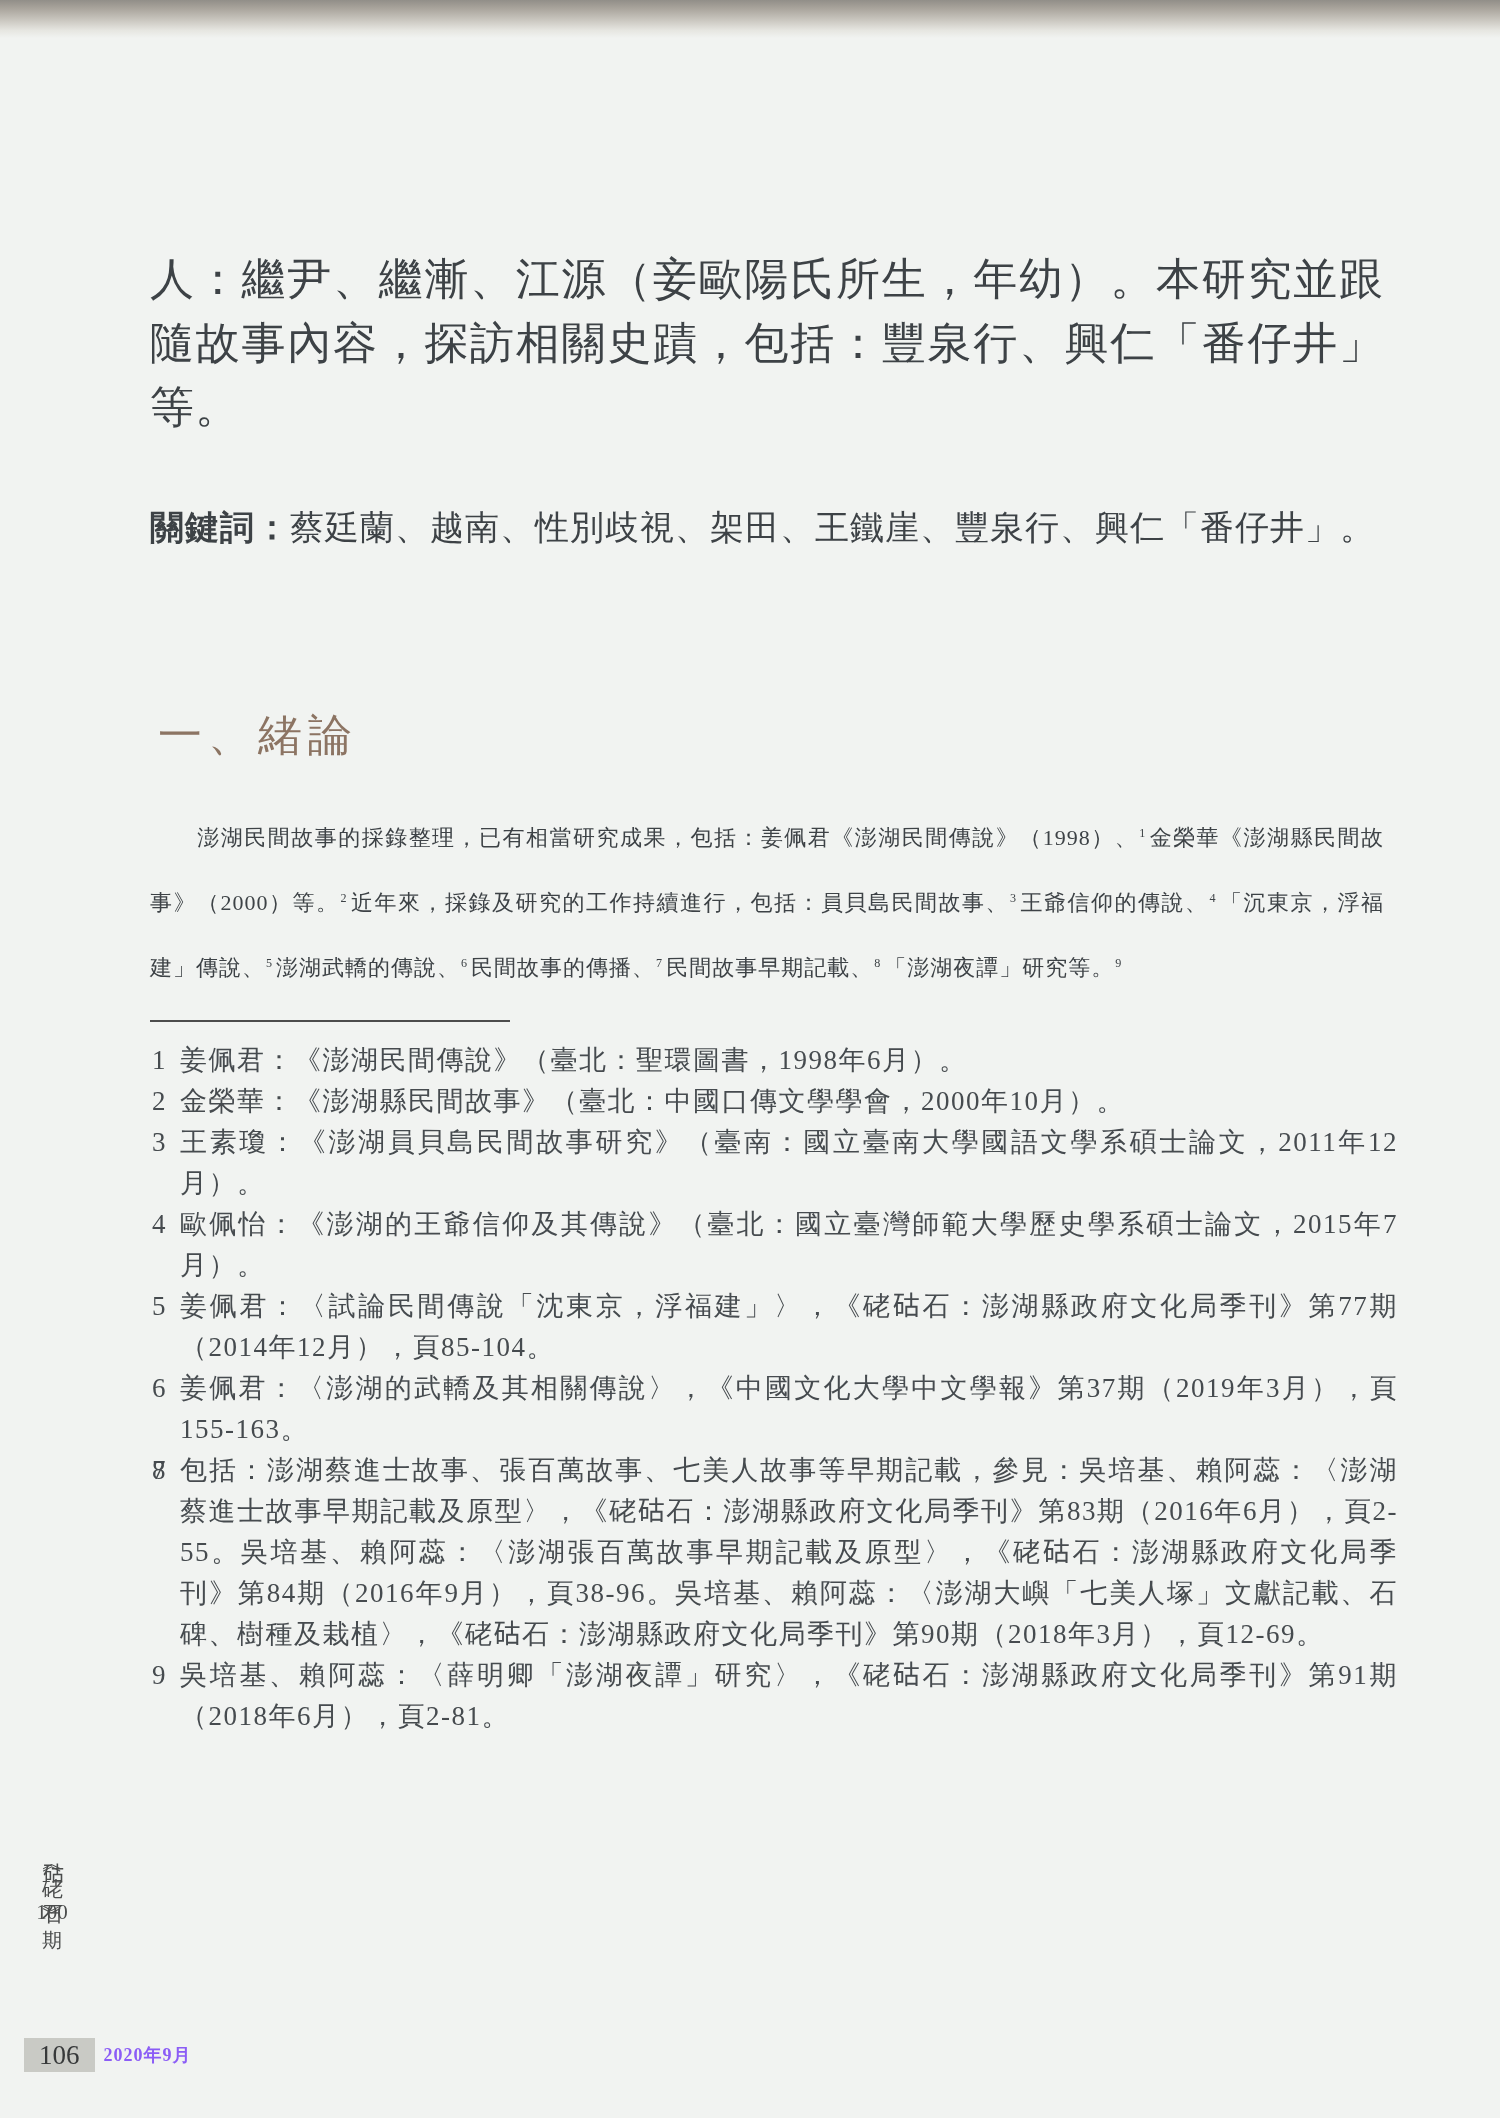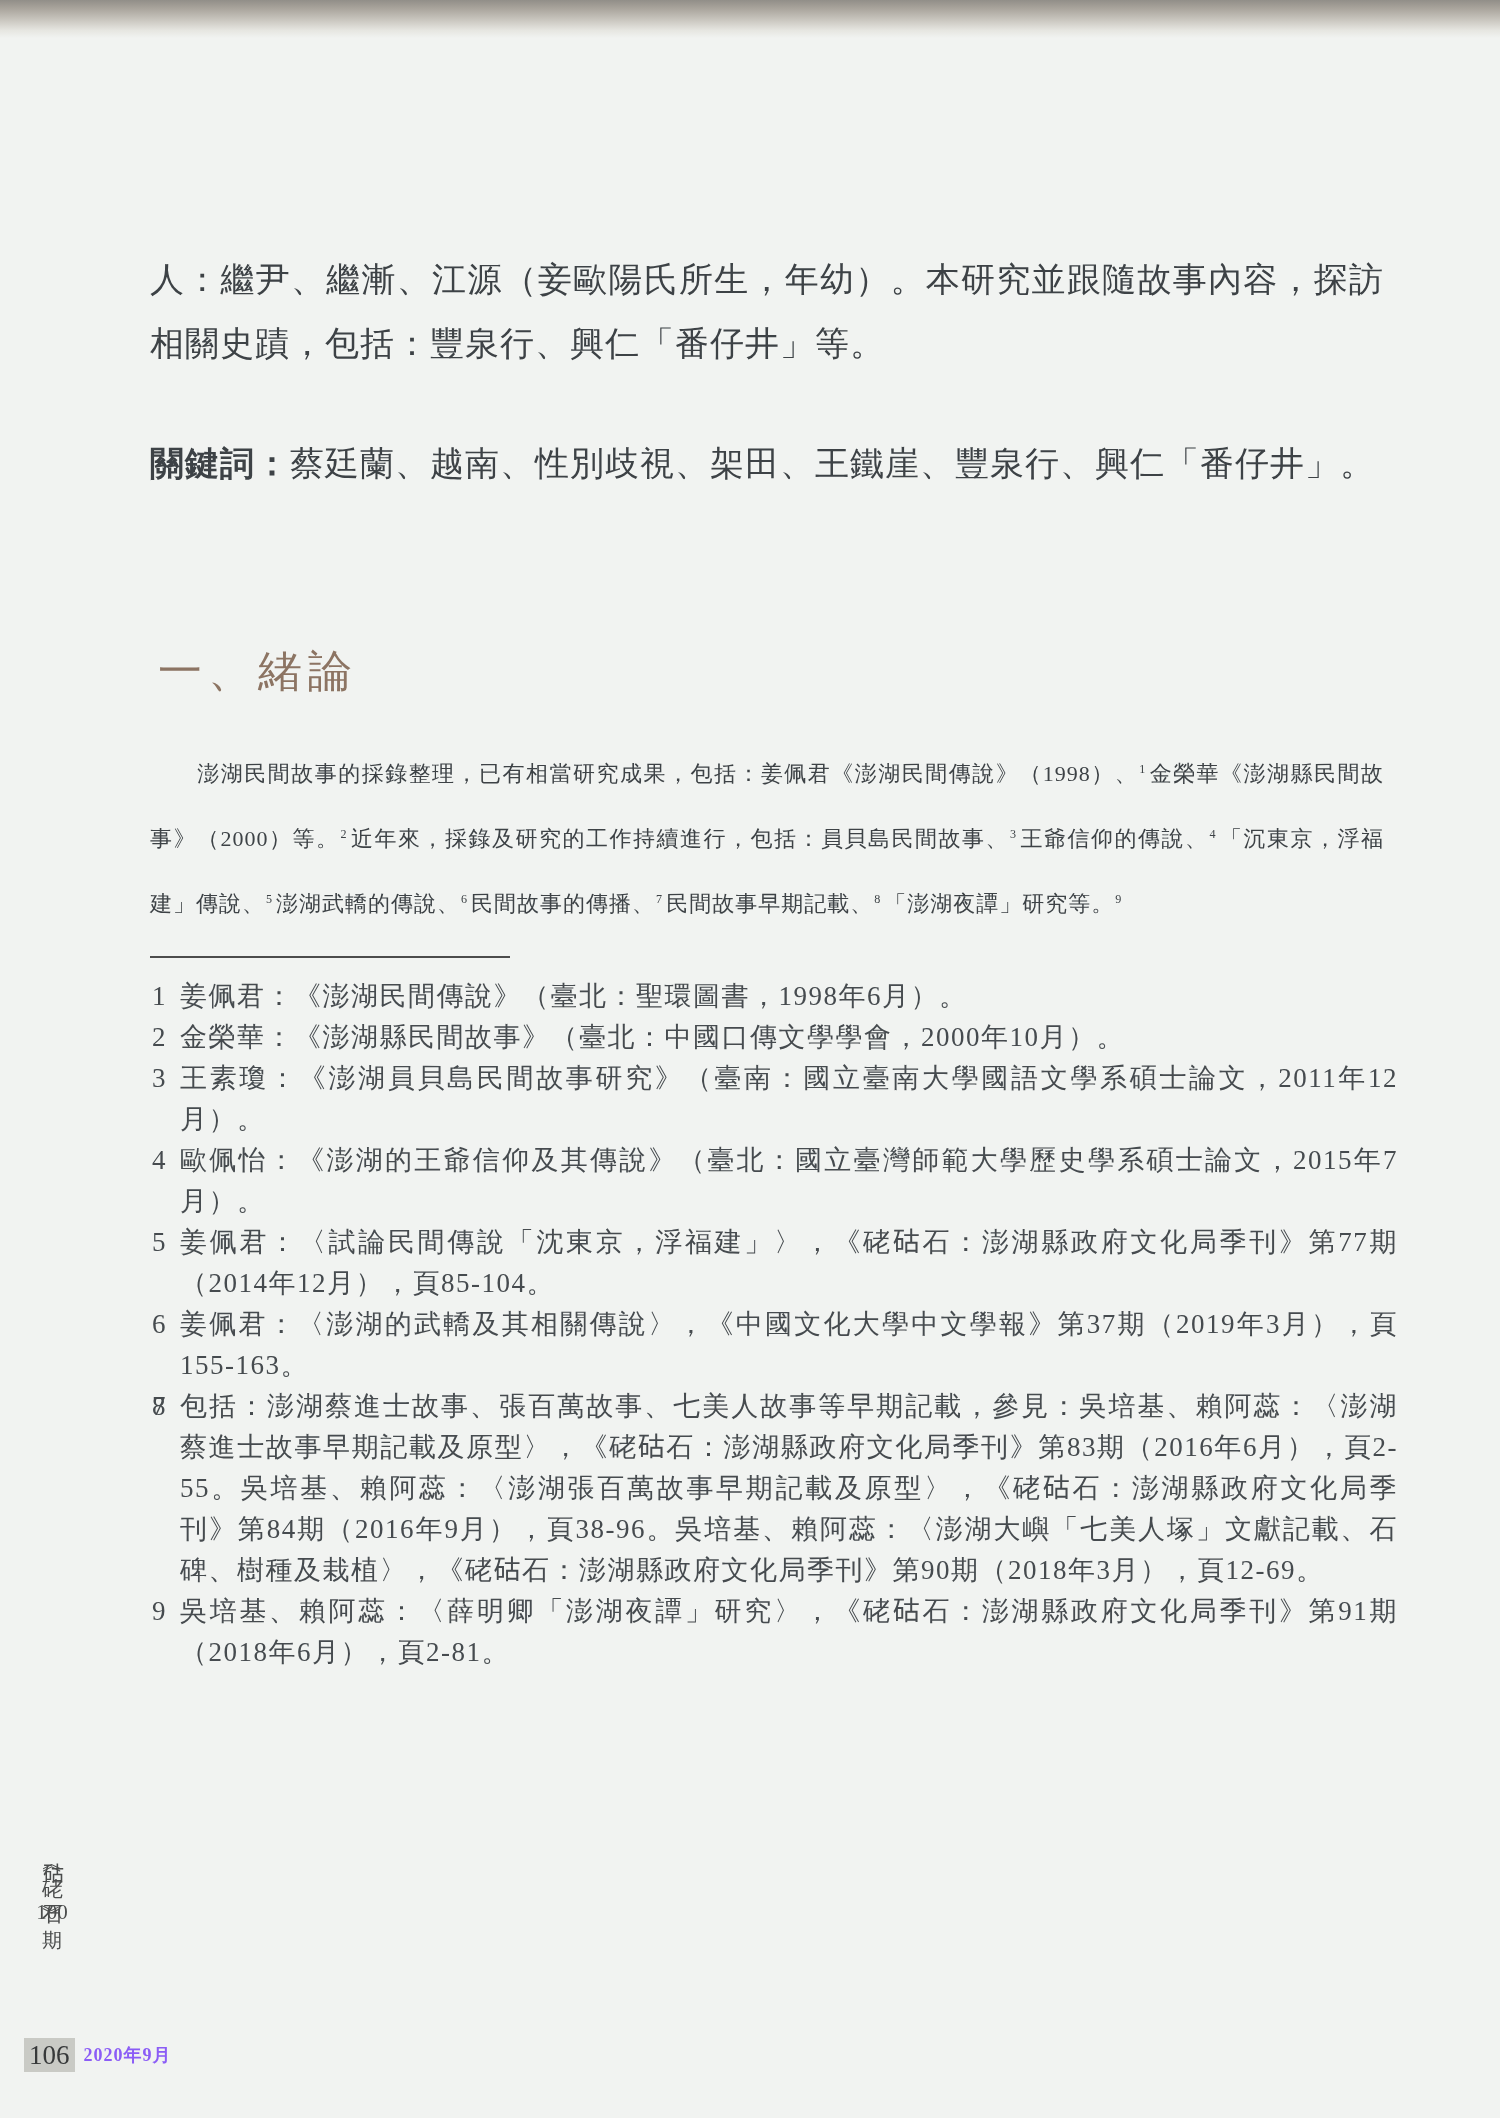--- a/index.html
+++ b/index.html
@@ -19,21 +19,21 @@
   }
   .scan-top-band{
     position:absolute;top:0;left:0;width:1500px;height:38px;
     background:linear-gradient(180deg,#918e88 0%,#a9a49c 22%,#ccc9c2 55%,#e6e6e1 80%,rgba(241,243,241,0) 100%);
   }
   .content{
     position:absolute;left:150px;top:0;width:1234px;
   }
   .abstract-cont{
     margin:248px 0 0 0;
-    font-size:34px;line-height:64px;
+    font-size:44px;line-height:64px;
     letter-spacing:1px;
     text-align:justify;
   }
   .keywords{
     margin:58px 0 0 0;
     font-size:34px;line-height:60px;
     letter-spacing:1px;
   }
   .kw-label{font-weight:bold;}
   .section-heading{
@@ -95,21 +95,21 @@
   .issue-char{font-size:20px;margin-top:2px;}
   .page-footer{
     position:absolute;left:24px;top:2038px;
     display:flex;align-items:center;gap:9px;
   }
   .page-num-box{
     background:#c9cac5;
     color:#37393a;
     font-size:27px;
     line-height:32px;
-    padding:1px 5px;
+    padding:1px 15px;
   }
   .page-date{
     font-size:18px;
     color:#8b5cf6;
     letter-spacing:1px;
     font-weight:bold;
   }
 </style>
 </head>
 <body>

